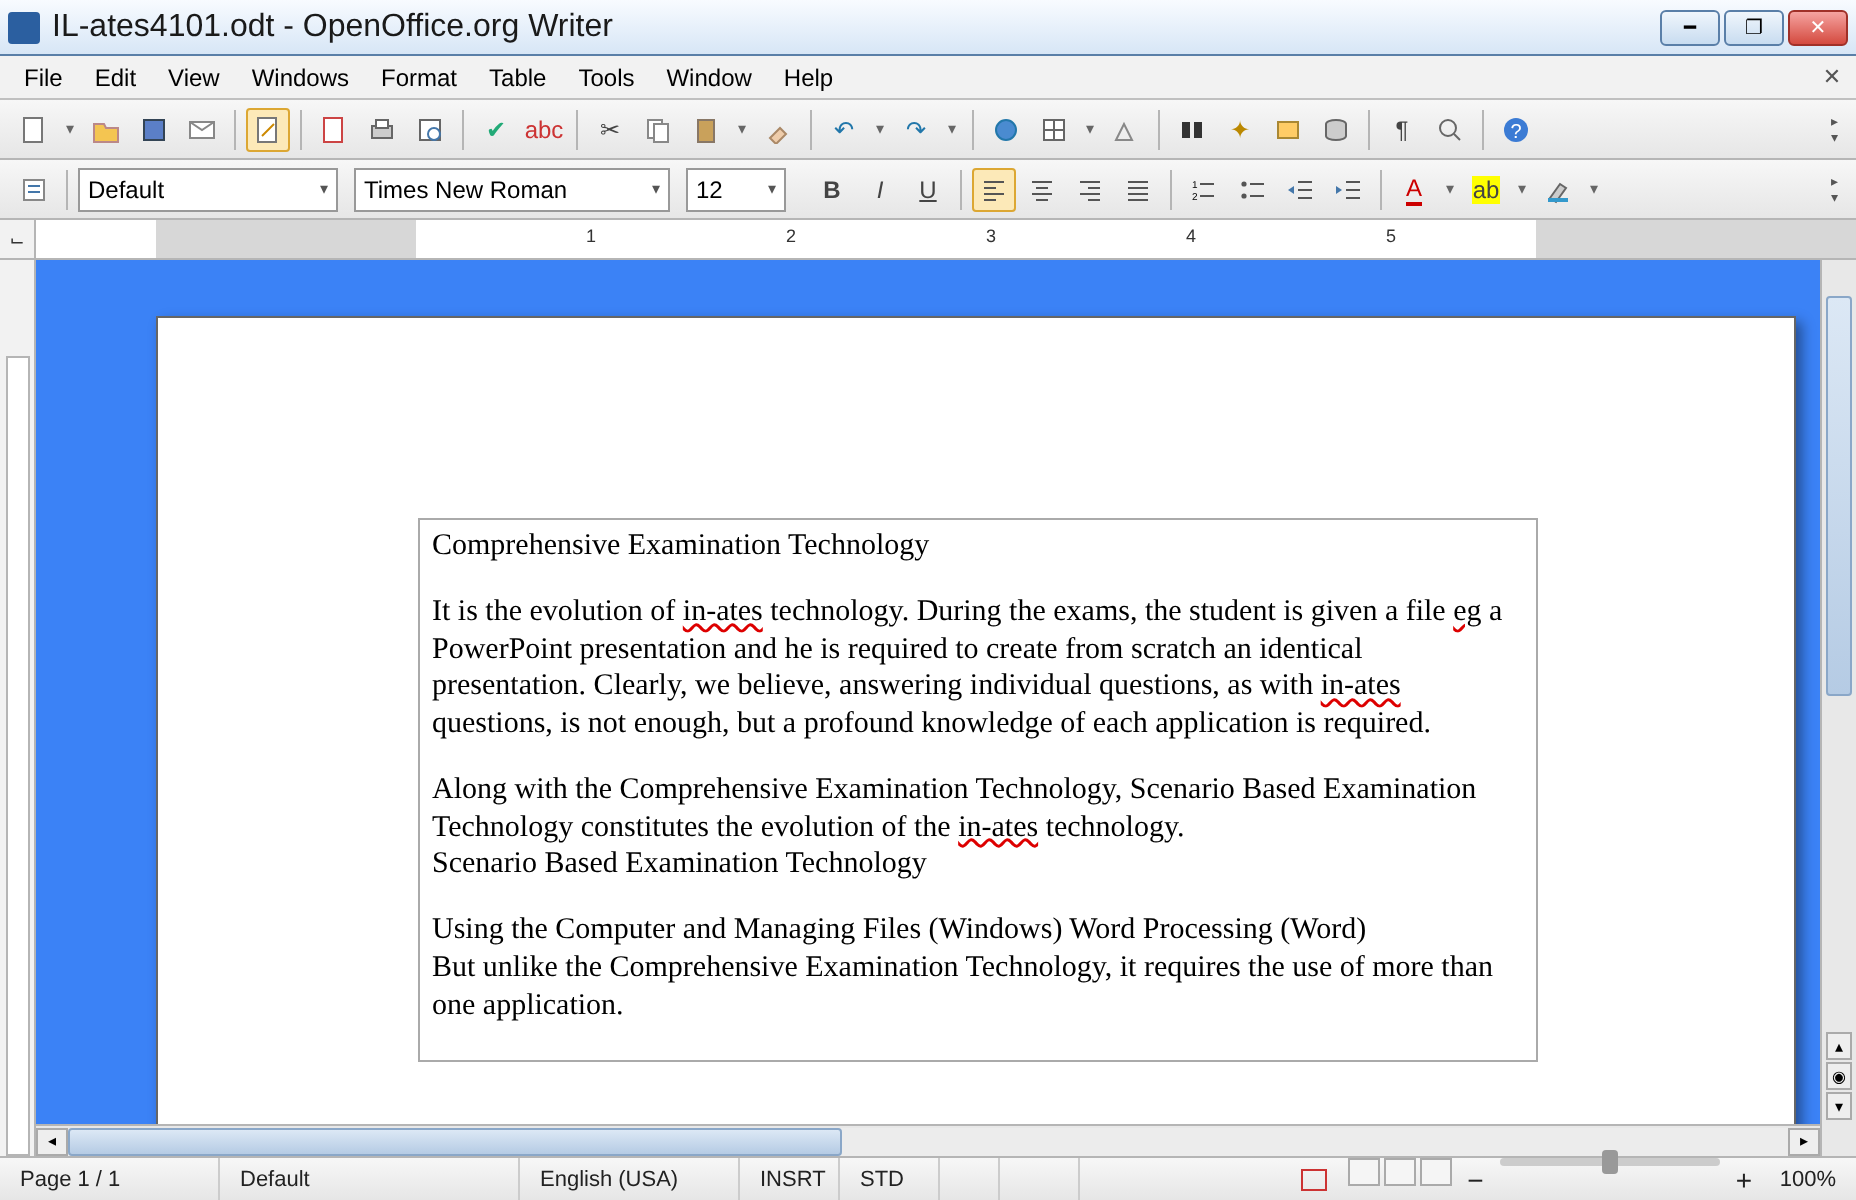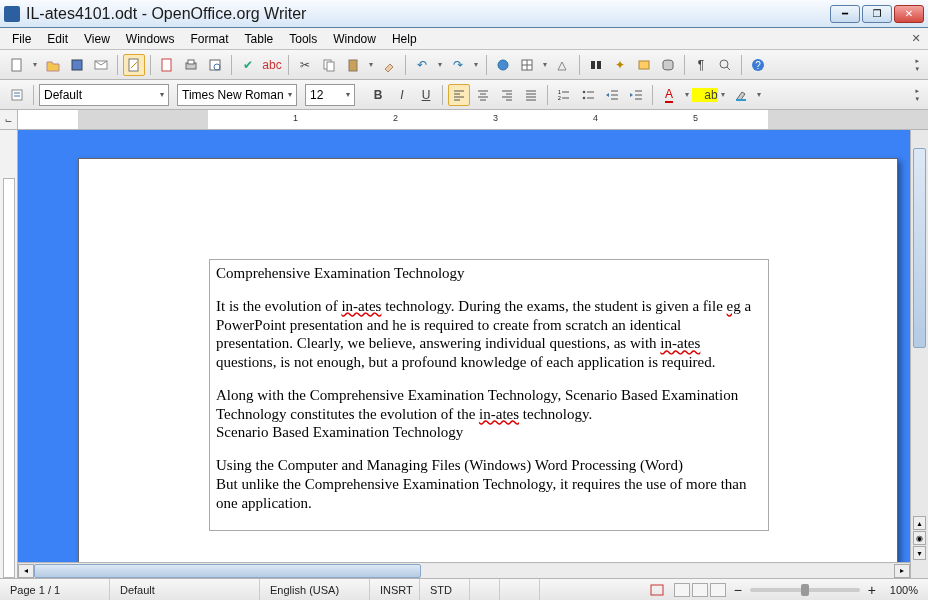--- a/index.html
+++ b/index.html
@@ -44,21 +44,21 @@
 .text-frame p { margin-bottom: 14px; }
 .text-frame .spellerr { text-decoration: underline wavy #d00; }
 
 
 .vscroll { width: 18px; background:#e8e8e8; border-left:1px solid #b5b5b5; position:relative;}
 .vscroll .thumb { position:absolute; left:2px; right:2px; top:18px; height:200px; background: linear-gradient(#dce8f5,#b5cbe4); border:1px solid #8aa7c8; border-radius:2px;}
 .vscroll .nav-btns { position:absolute; bottom:18px; left:2px; right:2px; display:flex; flex-direction:column; gap:1px;}
 .vscroll .nav-btn { height:14px; background:#eee; border:1px solid #aaa; font-size:8px; display:flex; align-items:center; justify-content:center;}
 
 
-.statusbar { position:absolute; left:0; right:0; bottom:0; height:22px; background: linear-gradient(#f7f7f7,#e6e6e6); border-top:1px solid #b5b5b5; display:flex; align-items:center; font-size:11px; color:#222; }
+.statusbar { position:absolute; left:0; right:0; bottom:0; height:22px; background: linear-gradient(#f7f7f7,#e6e6e6); border-top:1px solid #b5b5b5; display:flex; align-items:flex-start; font-size:11px; color:#222; }
 .statusbar .cell { padding:0 10px; border-right:1px solid #ccc; height:100%; display:flex; align-items:center; }
 .statusbar .spacer { flex:1; }
 .statusbar .zoom-slider { width:110px; height:4px; background:#ccc; position:relative; margin:0 6px; border-radius:2px;}
 .statusbar .zoom-slider .knob { position:absolute; left:50%; top:-4px; width:8px; height:12px; background:#999; border-radius:2px; transform:translateX(-50%);}
 .statusbar .view-btns { display:flex; gap:2px; padding:0 6px;}
 .statusbar .view-btn { width:16px; height:14px; border:1px solid #aaa; background:#f5f5f5;}
 
 .hscroll-bar { position:absolute; left:18px; right:18px; bottom:22px; height:16px; background:#e8e8e8; border-top:1px solid #b5b5b5; display:flex; align-items:center; }
 .hscroll-bar .arrow { width:16px; height:14px; border:1px solid #aaa; background:#eee; font-size:8px; display:flex; align-items:center; justify-content:center;}
 .hscroll-bar .track { flex:1; height:14px; background:#ececec; position:relative;}
@@ -227,21 +227,21 @@
       <svg width="14" height="14">
         <rect x="2" y="2" width="10" height="10" fill="#fff" stroke="#888"></rect>
         <path d="M4 5h6M4 8h6" stroke="#47a"></path>
       </svg>
     </div>
   <div class="tool-sep"></div>
   <div class="sel" style="width:130px">
       <span>Default</span>
       <span class="arrow">▾</span>
     </div>
-  <div class="sel" style="width:120px; margin-left:6px">
+  <div class="sel" style="width:158px; margin-left:6px">
       <span>Times New Roman</span>
       <span class="arrow">▾</span>
     </div>
   <div class="sel" style="width:50px; margin-left:6px">
       <span>12</span>
       <span class="arrow">▾</span>
     </div>
   <div style="width:8px"></div>
   <div class="tool-btn">
       <b>B</b>
@@ -299,21 +299,21 @@
         <path d="M6 3h7M6 7h7M6 11h7" stroke="#555"></path>
         <path d="M1 5l3 2-3 2z" fill="#47a"></path>
       </svg>
     </div>
   <div class="tool-sep"></div>
   <div class="tool-btn">
       <span style="color:#c00; border-bottom:2px solid #c00;">A</span>
     </div>
   <div class="tool-drop">▾</div>
   <div class="tool-btn">
-      <span style="background:#ff0;padding-left:12px;">ab</span>
+      <span style="background:#ff0;">ab</span>
     </div>
   <div class="tool-drop">▾</div>
   <div class="tool-btn">
       <svg width="14" height="14">
         <path d="M3 11l5-7 3 2-5 7z" fill="#ccc" stroke="#666"></path>
         <rect x="2" y="11" width="10" height="2" fill="#39c"></rect>
       </svg>
     </div>
   <div class="tool-drop">▾</div>
   <div class="more">▸<br>▾</div>

